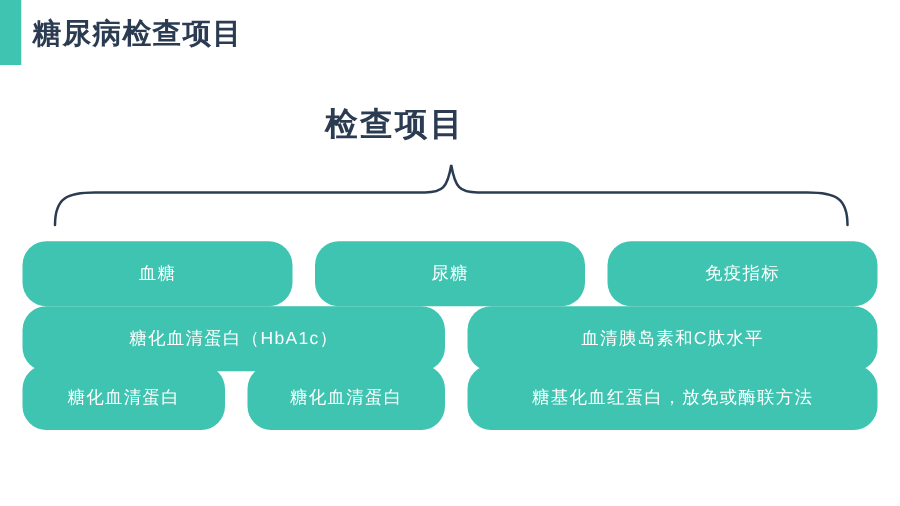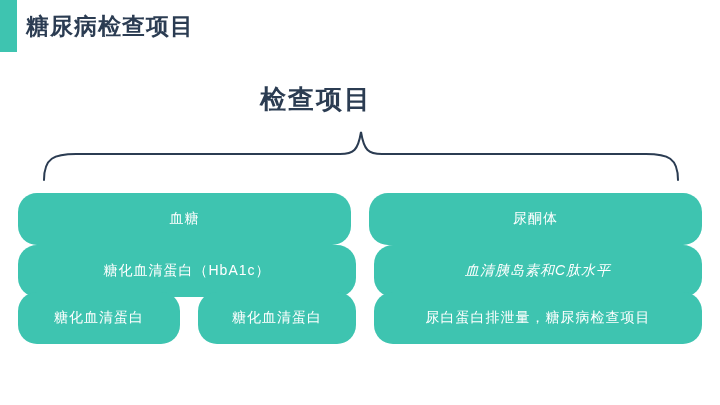--- a/index.html
+++ b/index.html
@@ -96,21 +96,21 @@
     white-space: nowrap;
     box-sizing: border-box;
     padding: 0 8px;
   }
 
   
   .row-1 .pill { flex: 1 1 0; }
 
   
   .row-2 .pill-a { flex: 0 0 338px; }
-  .row-2 .pill-b { flex: 0 0 328px; font-style: italic; }
+  .row-2 .pill-b { flex: 0 0 328px; }
 
   
   .row-3 .pill-a { flex: 0 0 162px; }
   .row-3 .pill-b { flex: 0 0 158px; }
   .row-3 .pill-c { flex: 0 0 328px; }
 </style>
 </head>
 <body>
 
 <div class="slide-header">
@@ -121,25 +121,26 @@
 <div class="main-heading">检查项目</div>
 
 <div class="brace-wrap">
   <svg viewBox="0 0 642 56" xmlns="http://www.w3.org/2000/svg">
     <path d="M4 52 C4 30, 14 26, 36 26 L300 26 C314 26, 318 22, 321 4 C324 22, 328 26, 342 26 L606 26 C628 26, 638 30, 638 52" fill="none" stroke="#2b3c52" stroke-width="2" stroke-linecap="round"></path>
   </svg>
 </div>
 
 <div class="pill-row row-1">
   <div class="pill">血糖</div>
-  <div class="pill">尿酮体</div>
+  <div class="pill">尿糖</div>
+  <div class="pill">免疫指标</div>
 </div>
 
 <div class="pill-row row-2">
   <div class="pill pill-a">糖化血清蛋白（HbA1c）</div>
   <div class="pill pill-b">血清胰岛素和C肽水平</div>
 </div>
 
 <div class="pill-row row-3">
   <div class="pill pill-a">糖化血清蛋白</div>
   <div class="pill pill-b">糖化血清蛋白</div>
-  <div class="pill pill-c">尿白蛋白排泄量，糖尿病检查项目</div>
+  <div class="pill pill-c">糖基化血红蛋白，放免或酶联方法</div>
 </div>
 
 </body></html>

